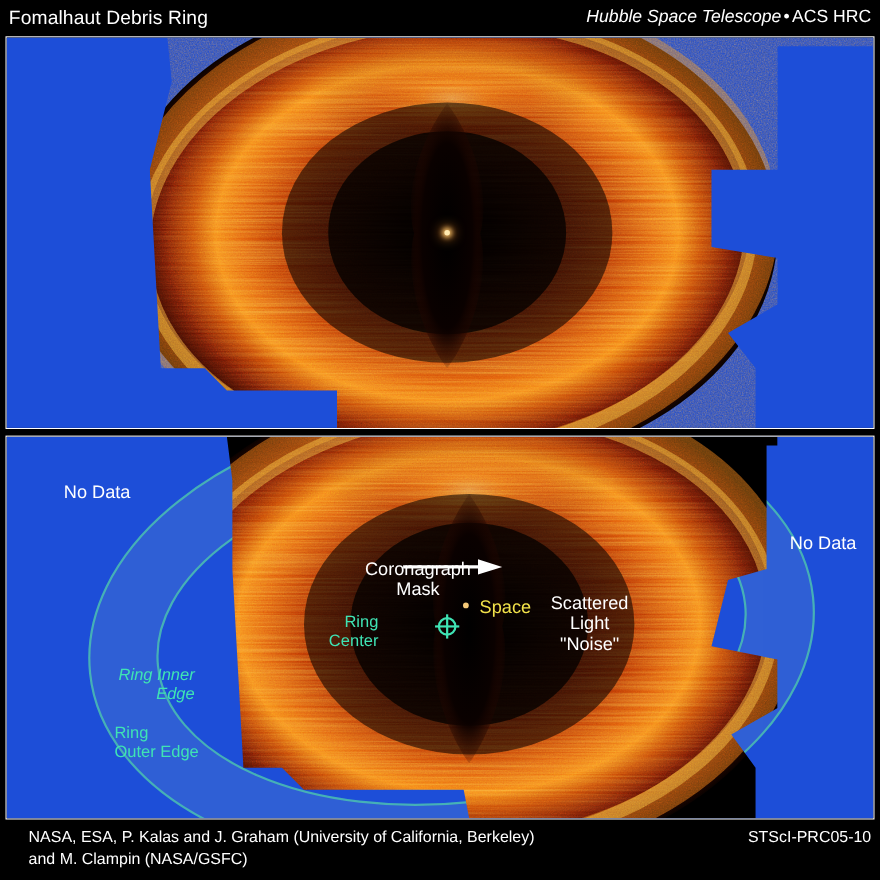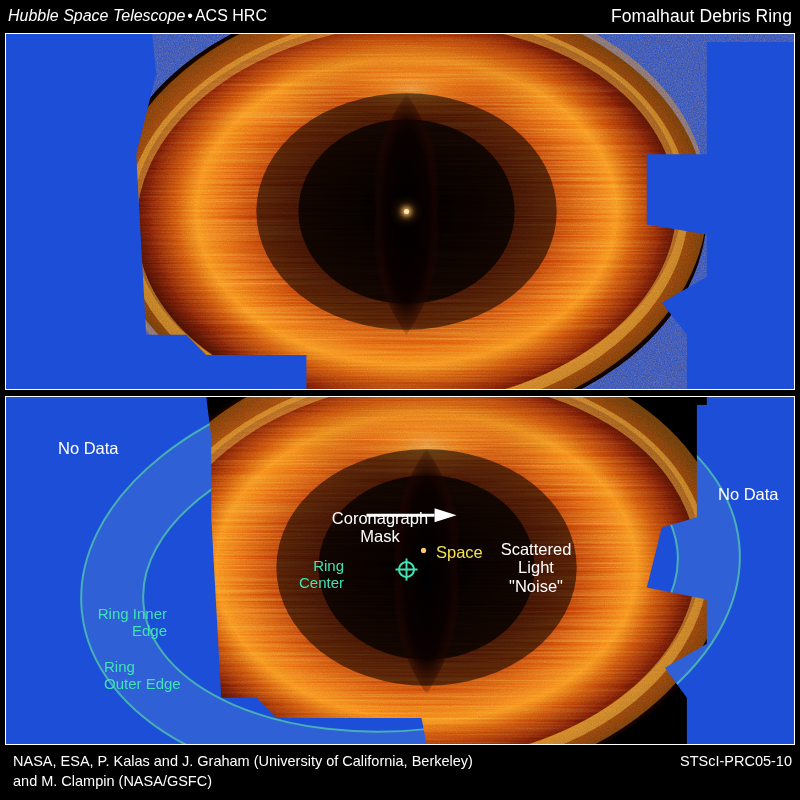--- a/index.html
+++ b/index.html
@@ -99,21 +99,21 @@
   .ann-yellow{ color: #f2e24a; font-size: 16.5px; }
   .ta-right { text-align: right; }
   .ta-center{ text-align: center; }
   .ta-left  { text-align: left; }
 
   
   #footer {
     position: absolute;
     left: 0; top: 748px;
     width: 800px; height: 52px;
-    padding: 4px 8px 0 13px;
+    padding: 4px 8px 0 26px;
     box-sizing: border-box;
     display: flex;
     justify-content: space-between;
     align-items: flex-start;
   }
   #footer-credit {
     font-size: 14.5px;
     color: #ffffff;
     line-height: 1.35;
     white-space: pre-line;
@@ -124,24 +124,24 @@
     white-space: nowrap;
     padding-top: 1px;
   }
 </style>
 </head>
 <body>
 
 <div id="page">
 
   <div id="header">
+    <div id="title-text">Fomalhaut Debris Ring</div>
     <div id="credit-line">
       <span class="ital">Hubble Space Telescope</span><span class="bullet">•</span><span>ACS HRC</span>
     </div>
-    <div id="title-text">Fomalhaut Debris Ring</div>
   </div>
 
   <div class="panel" id="panel-top">
     <div class="sky">
       <svg class="footprint" viewBox="0 0 787 354" preserveAspectRatio="none">
         <defs>
 
           <clipPath id="fpTop">
             <polygon points="146,0 787,0 787,8 700,8 700,120 640,120 640,190 700,200 700,242 655,268 680,300 680,354 300,354 300,320 200,320 180,300 140,300 130,120 150,40"></polygon>
           </clipPath>
@@ -321,21 +321,21 @@
         <div class="ann ann-white ta-left" style="left:52px;  top:42px;">No Data</div>
         <div class="ann ann-white ta-left" style="left:712px; top:88px;">No Data</div>
         <div class="ann ann-white ta-center" style="left:284px; top:112px; width:180px;">Coronagraph
 Mask</div>
         <div class="ann ann-yellow ta-left" style="left:430px; top:146px;">Space</div>
         <div class="ann ann-cyan ta-right" style="left:258px; top:161px; width:80px;">Ring
 Center</div>
         <div class="ann ann-white ta-center" style="left:470px; top:143px; width:120px;">Scattered
 Light
 "Noise"</div>
-        <div class="ann ann-cyan ta-right" style="left:51px;  top:209px; width:110px;">Ring Inner
+        <div class="ann ann-cyan ta-right" style="left:61px;  top:209px; width:110px;font-style:italic;">Ring Inner
 Edge</div>
         <div class="ann ann-cyan ta-left" style="left:98px;  top:262px; width:160px;">Ring
 Outer Edge</div>
       </div>
 
     </div>
   </div>
 
   <div id="footer">
     <div id="footer-credit">NASA, ESA, P. Kalas and J. Graham (University of California, Berkeley)

